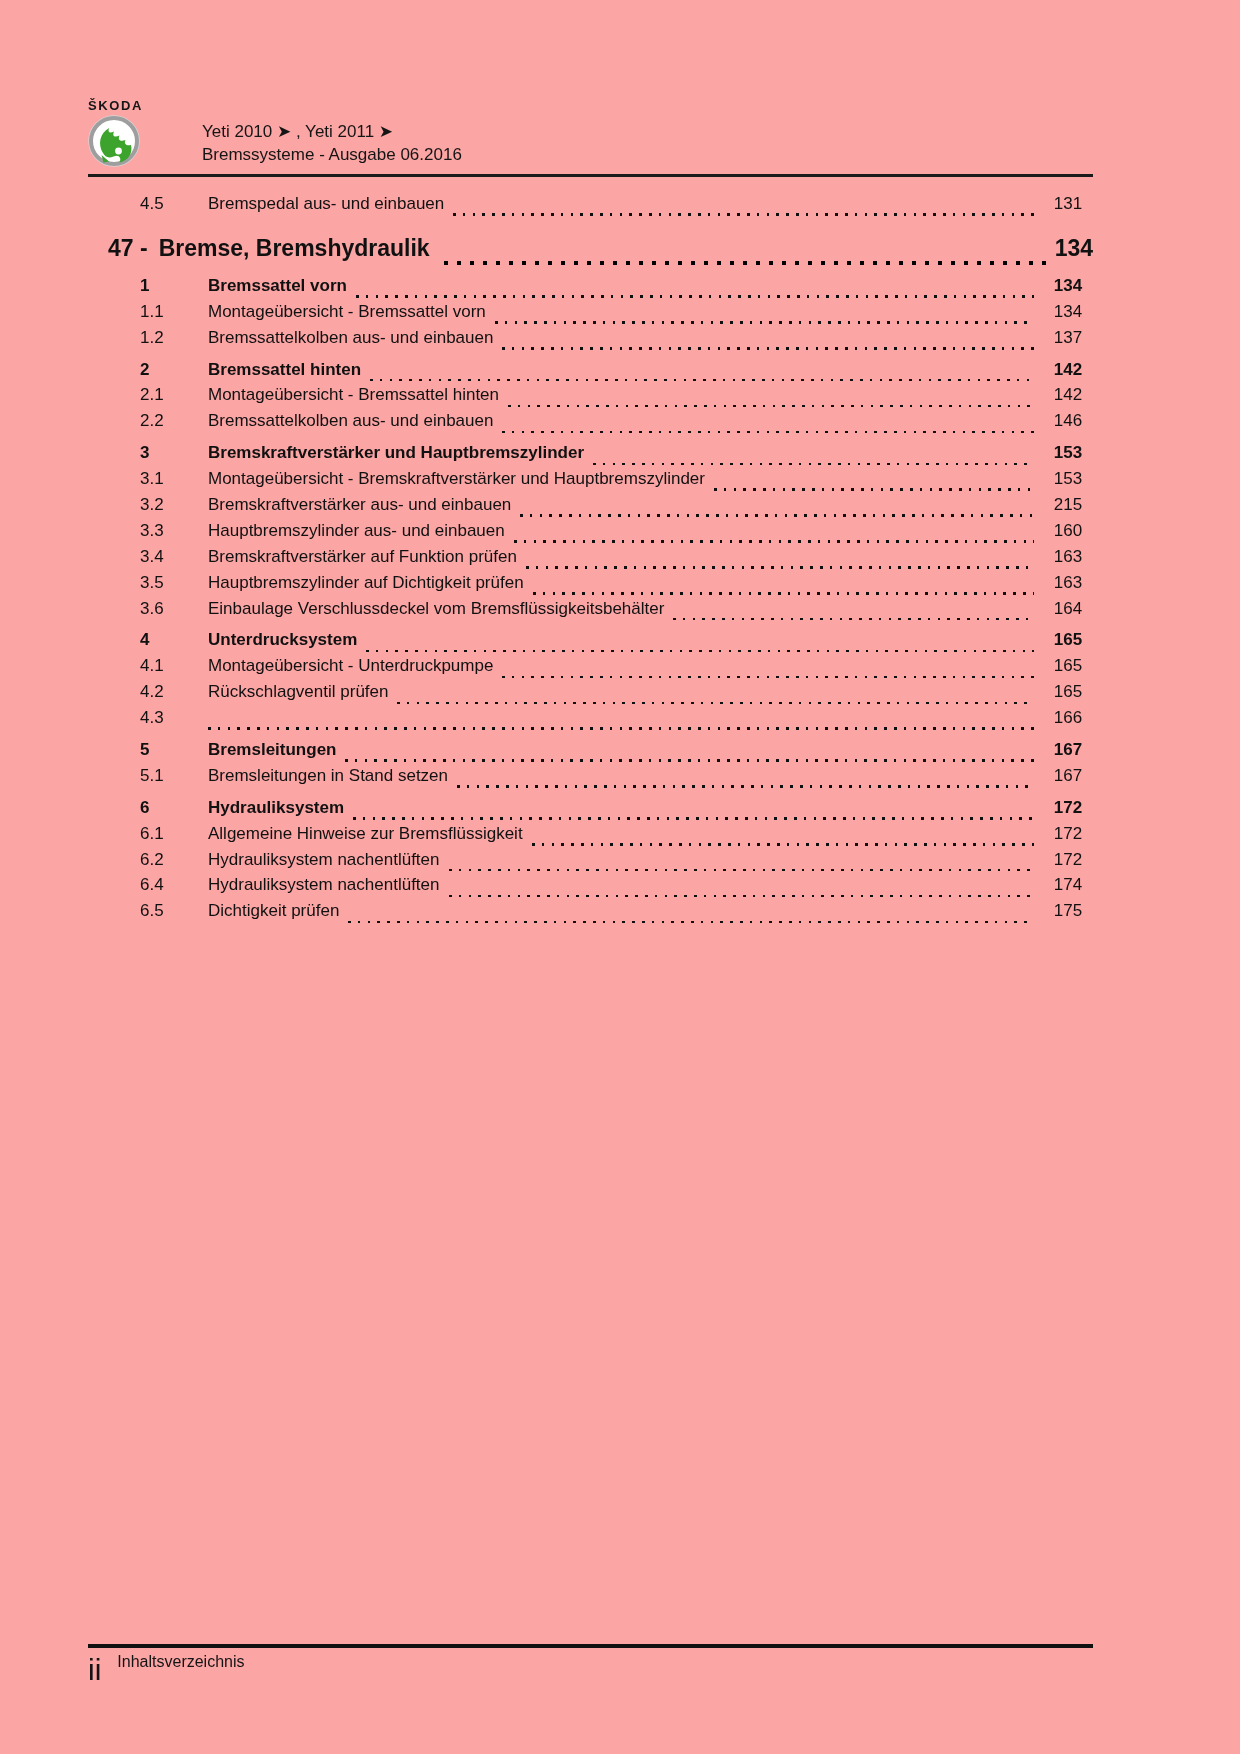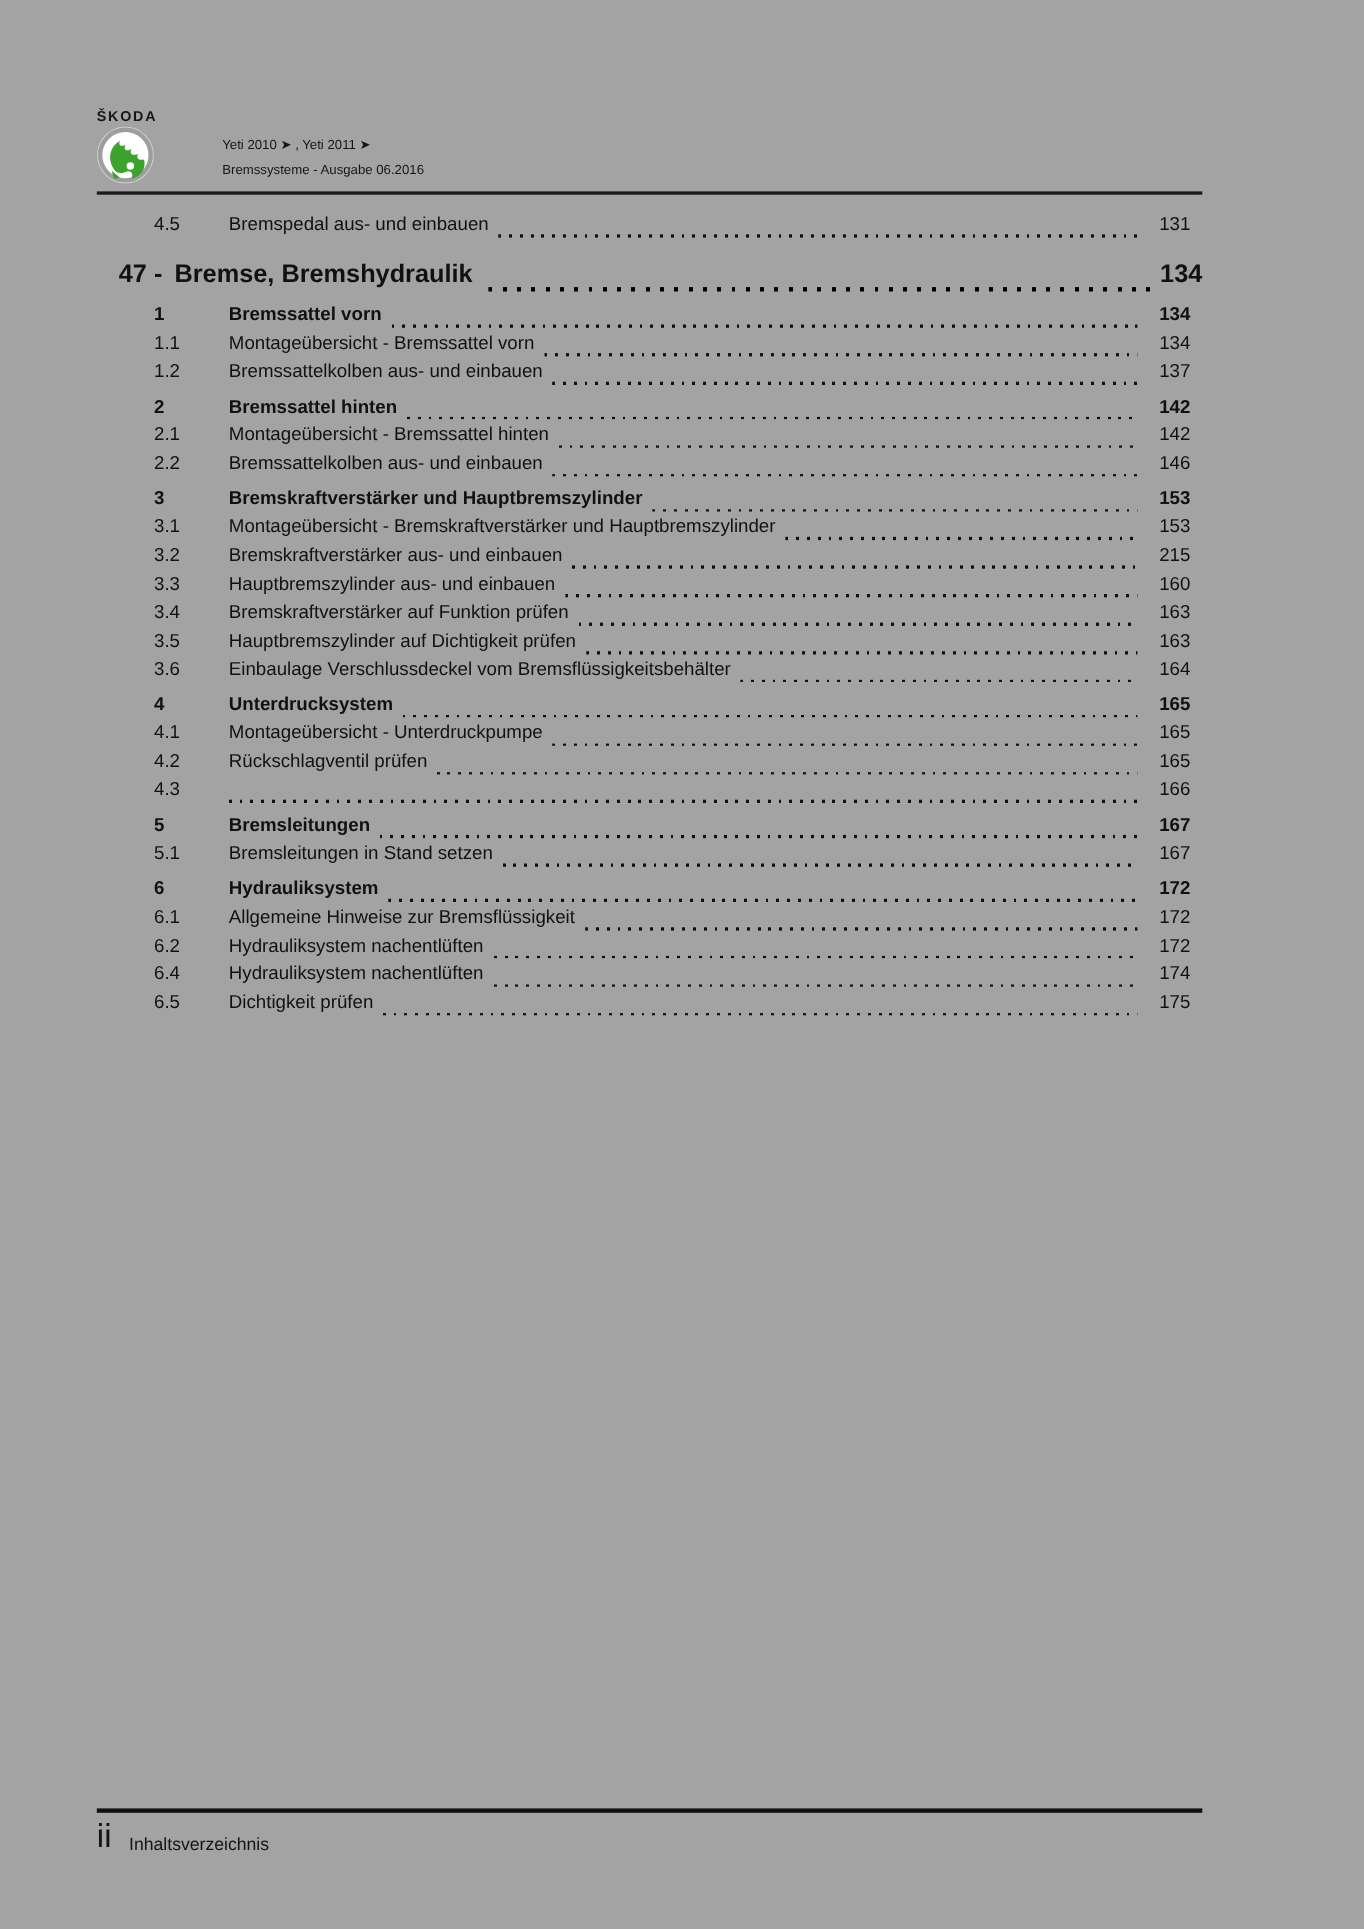--- a/index.html
+++ b/index.html
@@ -1,35 +1,35 @@
 <!DOCTYPE html>
 <html><head>
 <meta charset="utf-8">
 <style>
   html,body { margin:0; padding:0; background:#e8e8e8; }
   .page {
     position:relative;
     width:1240px; height:1754px;
     margin:0 auto;
-    background:#a3a3a3;
+    background:#fca5a5;
     font-family:"Liberation Sans","DejaVu Sans",sans-serif;
     color:#111111;
     overflow:hidden;
   }
   .content { padding:74px 147px 0 88px; }
 
   
   .header { display:flex; align-items:flex-end; gap:30px; }
   .brand { width:84px; flex:0 0 84px; }
   .brand-name {
     font-size:13px; font-weight:700; letter-spacing:1.6px;
     line-height:13px; color:#161616;
   }
   .logo { margin-top:3px; display:block; }
-  .header-text { font-size:12px; line-height:23px; color:#151515; padding-bottom:1px;margin-top:46px; }
+  .header-text { font-size:17px; line-height:23px; color:#151515; padding-bottom:1px;margin-top:46px; }
   .header-rule { height:3px; background:#1a1a1a; margin-top:7px; }
 
   
   .toc { margin-top:17px; }
   .row { display:flex; align-items:baseline; height:25.9px; font-size:17px; padding-left:52px; }
   .row .num   { flex:0 0 68px; }
   .row .title { white-space:nowrap; padding-right:9px; }
   .row .dots  {
     flex:1 1 auto; align-self:flex-end;
     height:2.6px; margin-bottom:4px; margin-right:9px;
@@ -47,21 +47,21 @@
   .row.chapter .title { padding-right:14px; }
   .row.chapter .dots {
     height:3.6px; margin-bottom:4px; margin-right:6px;
     background-image:repeating-linear-gradient(to right,#000000 0 3.6px,transparent 3.6px 13px);
   }
   .row.chapter .page-num { flex:0 0 auto; }
 
   
   .footer { position:absolute; left:88px; right:147px; top:1644px; }
   .footer-rule { height:4px; background:#111111; }
-  .footer-line { display:flex; align-items:flex-end; gap:16px; margin-top:5px; }
+  .footer-line { display:flex; align-items:flex-start; gap:16px; margin-top:5px; }
   .footer-pageno { font-size:30px; line-height:34px; color:#141414; }
   .footer-label { font-size:16px; color:#141414; }
 </style>
 </head>
 <body>
 
 <div class="page">
   <div class="content">
 
     <div class="header">

